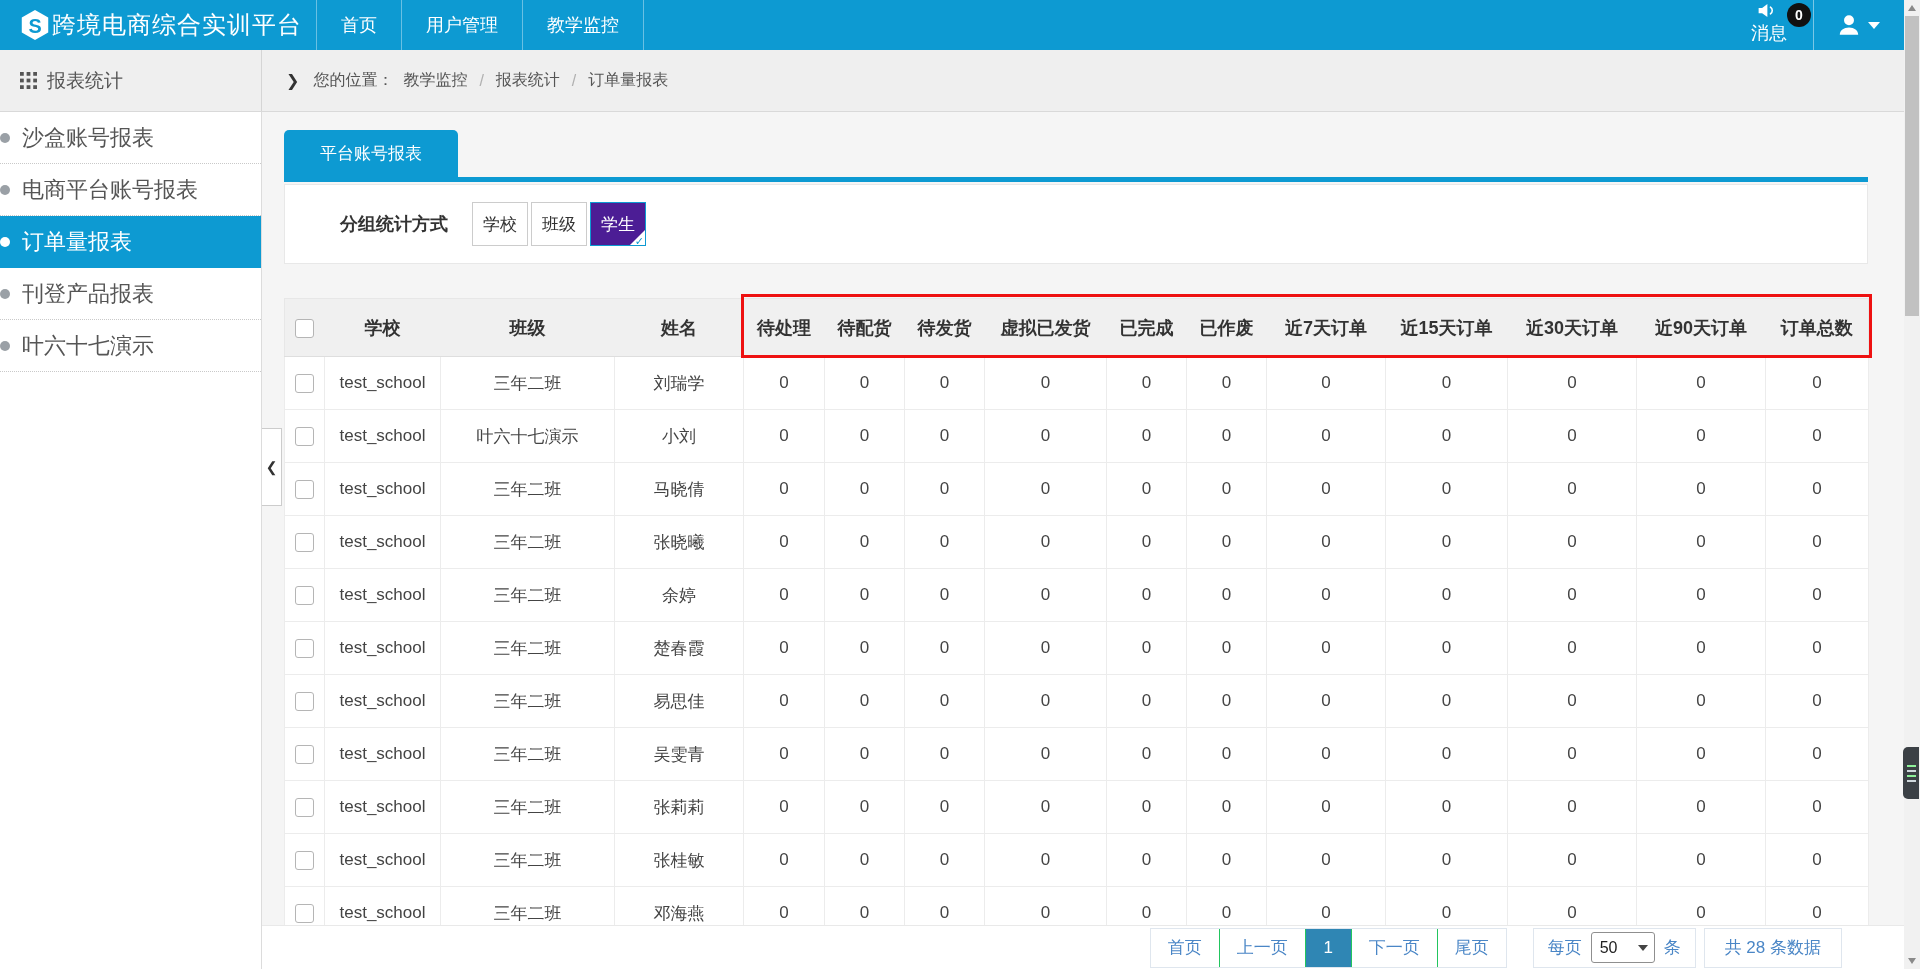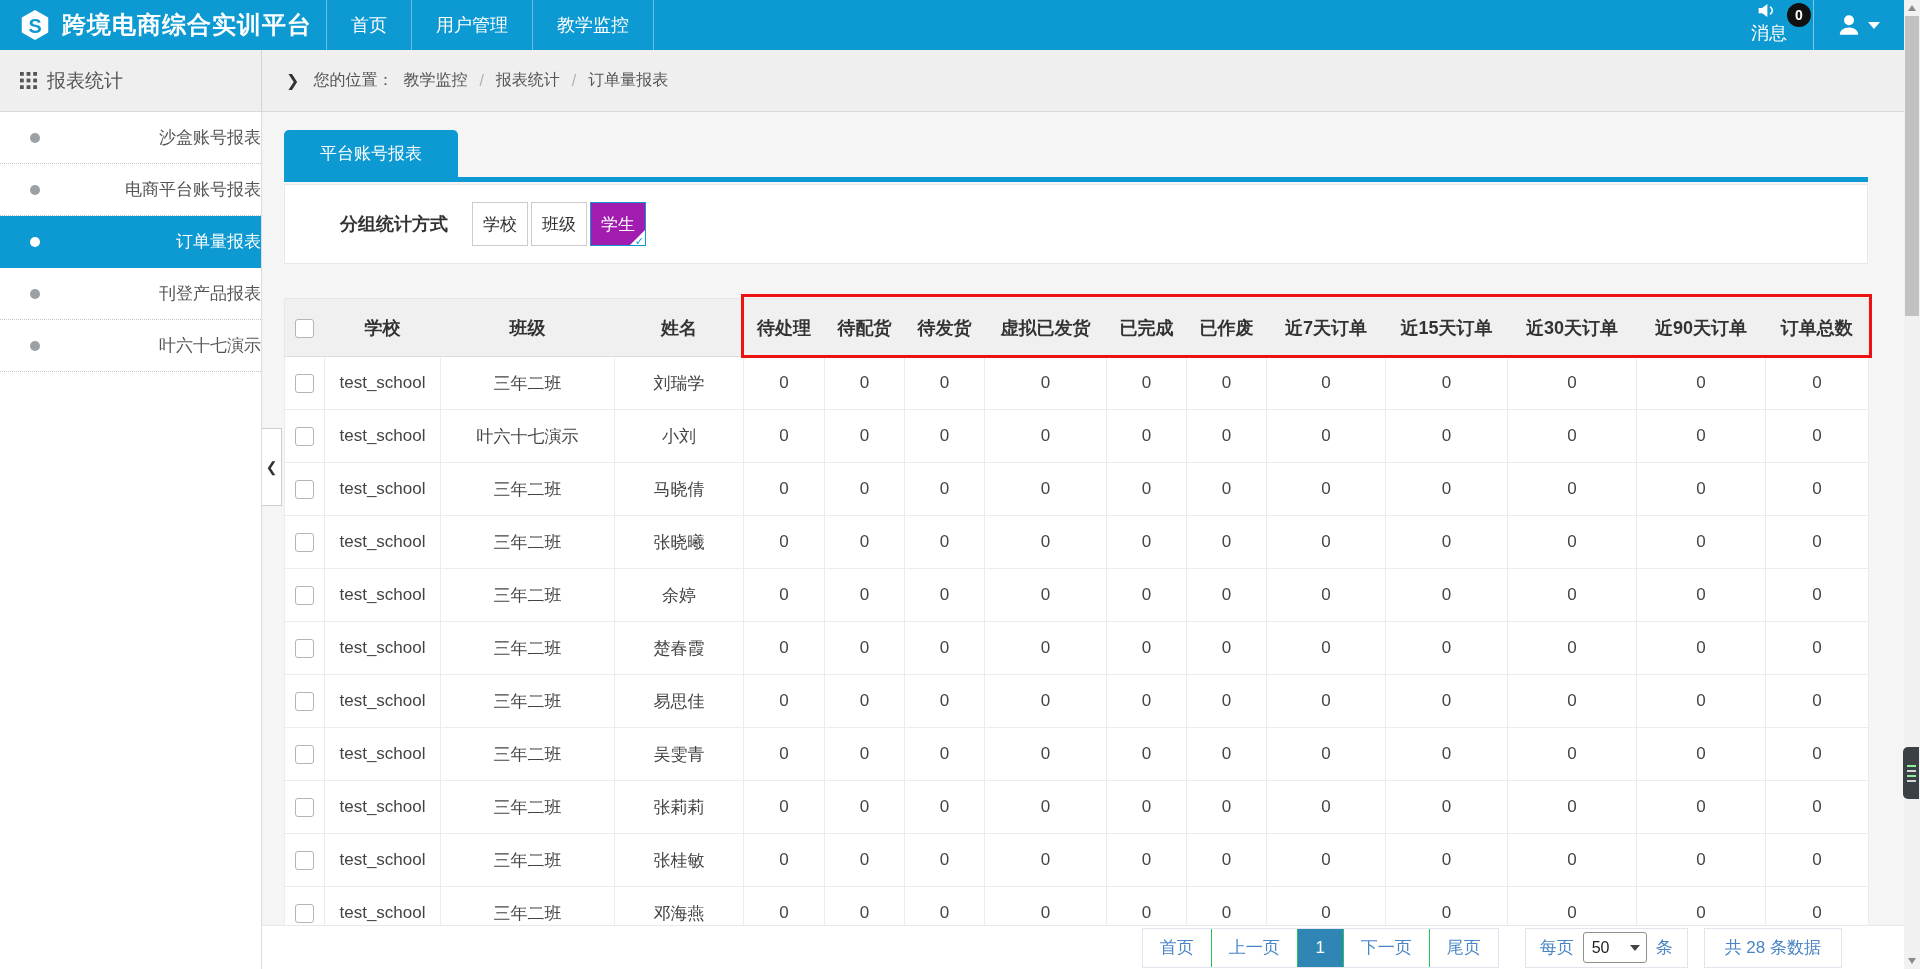--- a/index.html
+++ b/index.html
@@ -3,21 +3,21 @@
 <meta charset="utf-8">
 <style>
   * { margin:0; padding:0; box-sizing:border-box; }
   html,body { width:1920px; height:969px; overflow:hidden; background:#fff;
     font-family:"Liberation Sans","DejaVu Sans",sans-serif; }
   .page { position:absolute; left:0; top:0; width:1904px; height:969px; overflow:hidden; }
 
   
   .navbar { height:50px; background:#0d9ad2; display:flex; align-items:stretch; color:#fff; }
   .brand { display:flex; align-items:center; padding-left:18px; cursor:pointer; }
-  .brand-title { font-size:24px; font-weight:bold; letter-spacing:1px; margin-left:10px; white-space:nowrap; }
+  .brand-title { font-size:24px; font-weight:normal; letter-spacing:1px; white-space:nowrap; }
   .nav-menu { display:flex; align-items:stretch; margin-left:14px; }
   .nav-item { display:flex; align-items:center; padding:0 24px; font-size:18px;
     border-left:1px solid rgba(255,255,255,.38); cursor:pointer; }
   .nav-item:last-child { border-right:1px solid rgba(255,255,255,.38); }
   .nav-spacer { flex:1; }
   .msg-area { display:flex; align-items:center; position:relative; padding:0 26px 0 10px; cursor:pointer;flex-direction:column; }
   .msg-label { font-size:18px; margin-left:6px; }
   .msg-badge { position:absolute; top:3px; right:2px; min-width:24px; height:24px; border-radius:12px;
     background:#111; color:#fff; font-size:14px; font-weight:bold; display:flex; align-items:center; justify-content:center; }
   .nav-divider { width:1px; background:rgba(255,255,255,.45); margin:0; }
@@ -32,22 +32,22 @@
   .module-title { font-size:19px; margin-left:10px; color:#555; }
   .breadcrumb { display:flex; align-items:center; padding-left:24px; font-size:16px; color:#555; }
   .bc-arrow { font-size:16px; font-weight:bold; color:#333; margin-right:14px; }
   .bc-prefix { margin-right:10px; }
   .bc-item { display:flex; align-items:center; cursor:pointer; }
   .bc-sep { color:#b0b0b0; margin:0 12px; }
 
   
   .main { position:relative; display:flex; height:857px; }
   .sidebar { width:262px; background:#fff; border-right:1px solid #dcdcdc; }
-  .side-item { height:52px; display:flex; align-items:center; padding-left:30px;
-    border-bottom:1px dotted #c9c9c9; font-size:17px; color:#555; cursor:pointer;justify-content:space-between; }
+  .side-item { height:52px; display:flex; align-items:center; 
+    border-bottom:1px dotted #c9c9c9; font-size:22px; color:#555; cursor:pointer; }
   .side-bullet { width:10px; height:10px; border-radius:50%; background:#9aa0a6; margin-right:12px; flex:0 0 auto; }
   .side-item.active { background:#0d9ad2; color:#fff; border-bottom:1px solid #0d9ad2; }
   .side-item.active .side-bullet { background:#fff; }
   .collapse-handle { position:absolute; left:262px; top:316px; width:20px; height:78px; background:#fff;
     border:1px solid #ccc; border-left:none; display:flex; align-items:center; justify-content:center;
     cursor:pointer; z-index:5; }
   .collapse-handle span { font-size:14px; color:#333; font-weight:bold; }
 
   .content { position:relative; flex:1; background:#f5f5f5; padding:18px 15px 0 22px; overflow:hidden; }
 
@@ -55,21 +55,21 @@
     border-radius:5px 5px 0 0; display:flex; align-items:center; justify-content:center; cursor:pointer; }
   .tab-underline { height:5px; background:#0d9ad2; width:1584px; }
 
   .filter-panel { width:1584px; height:80px; background:#fff; border:1px solid #e8e8e8; margin-top:2px;
     display:flex; align-items:center; }
   .filter-label { font-size:18px; font-weight:bold; color:#333; margin-left:55px; }
   .filter-options { display:flex; margin-left:24px; gap:3px; }
   .filter-btn { min-width:56px; height:44px; padding:0 10px; background:#fff; border:1px solid #ccc;
     font-size:17px; color:#333; display:flex; align-items:center; justify-content:center;
     cursor:pointer; position:relative; }
-  .filter-btn.active { background:#a21caf; border-color:#0d9ad2; color:#fff; }
+  .filter-btn.active { background:#4c1d95; border-color:#0d9ad2; color:#fff; }
   .filter-btn.active::before { content:""; position:absolute; right:0; bottom:0;
     border-left:15px solid transparent; border-bottom:15px solid #fff; }
   .filter-btn.active::after { content:"\2713"; position:absolute; right:1px; bottom:-3px;
     color:#0d9ad2; font-size:11px; font-weight:bold; }
 
   
   .table-zone { position:relative; margin-top:34px; width:1584px; }
   table.report { width:1584px; border-collapse:collapse; table-layout:fixed; background:#fff;
     border:1px solid #e7e7e7; }
   table.report th { height:58px; background:#f0f0f0; font-size:18px; font-weight:bold; color:#333;
@@ -89,21 +89,21 @@
   .pg-btn { display:flex; align-items:center; padding:0 17px; cursor:pointer; border-left:1px solid #22c55e; }
   .pg-btn:first-child { border-left:none; }
   .pg-btn.current { background:#2f86b4; color:#fff; min-width:46px; justify-content:center; }
   .pg-size { margin-left:26px; padding:0 14px; display:flex; align-items:center; gap:9px; }
   .sel-wrap { position:relative; display:inline-block; }
   .sel-wrap select { appearance:none; -webkit-appearance:none; width:64px; height:31px; border:1px solid #8f8f8f;
     border-radius:3px; background:#fff; font-size:16px; color:#222; padding:0 20px 0 8px;
     font-family:"Liberation Sans","DejaVu Sans",sans-serif; }
   .sel-arrow { position:absolute; right:7px; top:13px; width:0; height:0; pointer-events:none;
     border-left:5px solid transparent; border-right:5px solid transparent; border-top:6px solid #444; }
-  .pg-total { margin-left:16px; padding:0 20px; display:flex; align-items:center; }
+  .pg-total { margin-left:8px; padding:0 20px; display:flex; align-items:center; }
 
   
   .scrollbar { position:absolute; right:0; top:0; width:16px; height:969px; background:#f1f1f1; }
   .sb-arrow { position:absolute; left:0; width:16px; height:16px; display:flex; align-items:center;
     justify-content:center; cursor:pointer; }
   .sb-up { top:0; } .sb-down { bottom:0; }
   .tri-up { width:0; height:0; border-left:4px solid transparent; border-right:4px solid transparent;
     border-bottom:6px solid #8a8a8a; }
   .tri-down { width:0; height:0; border-left:4px solid transparent; border-right:4px solid transparent;
     border-top:6px solid #8a8a8a; }

